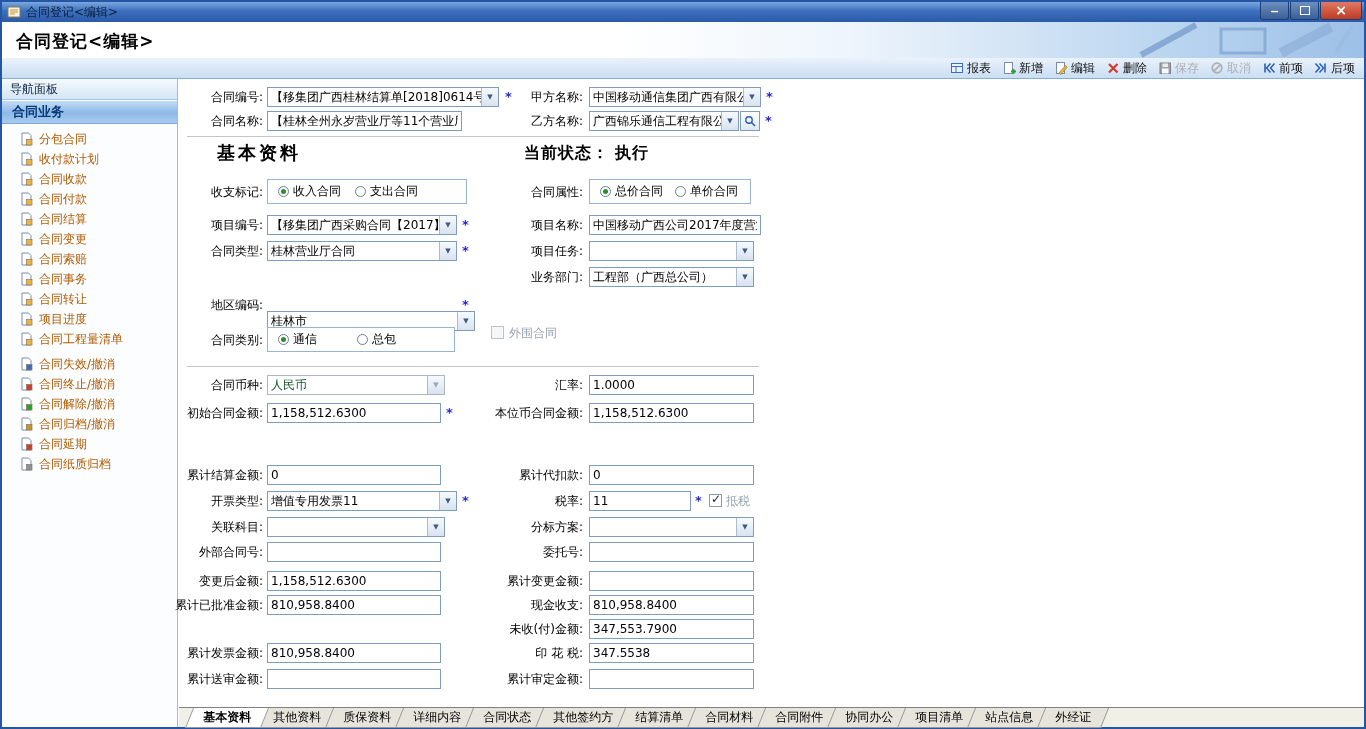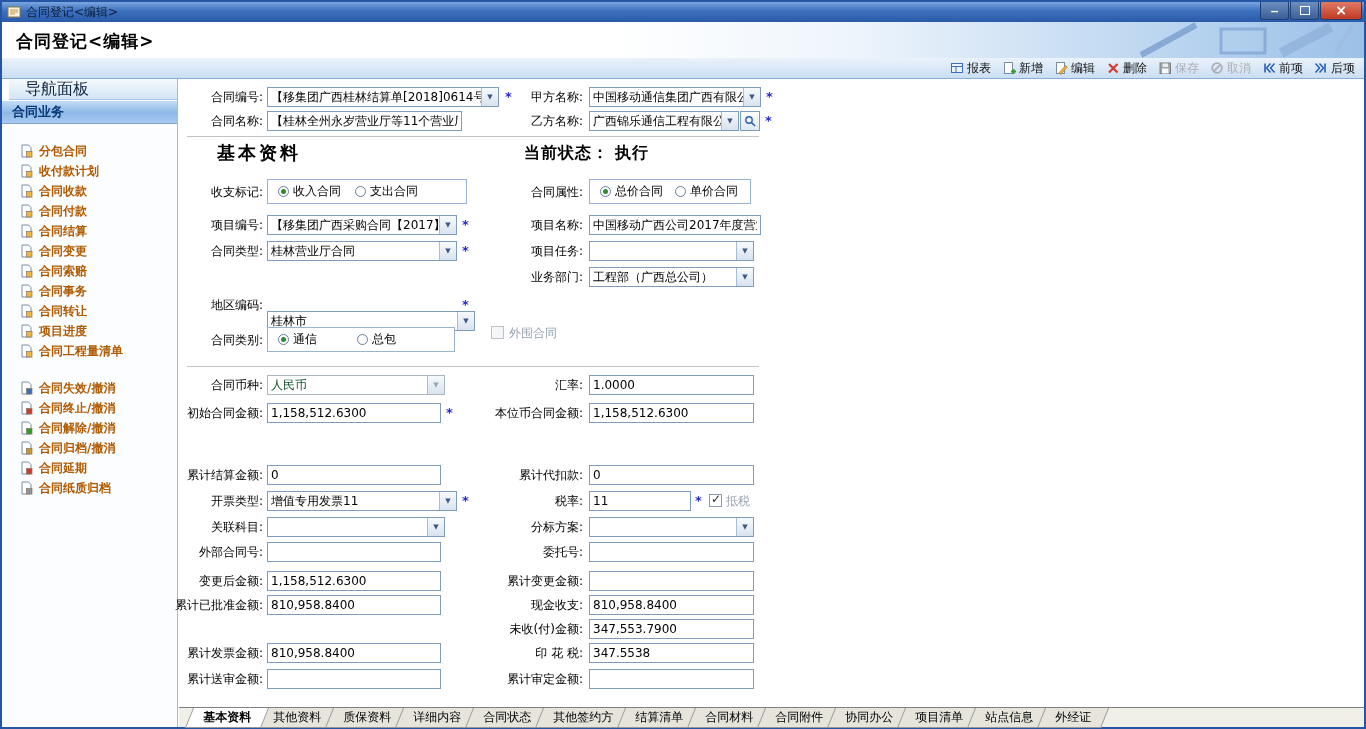--- a/index.html
+++ b/index.html
@@ -30,26 +30,26 @@
   .toolbar{position:absolute;left:0;right:0;top:56px;height:21px;box-sizing:border-box;
     background:linear-gradient(#eaf2fb,#cadef3);border-bottom:1px solid #89aed6;
     display:flex;justify-content:flex-end;align-items:center;padding-right:6px;gap:5px;}
   .tbtn{display:flex;align-items:center;gap:3px;font-size:12px;color:#111;padding:0 3px;height:18px;cursor:pointer;white-space:nowrap;}
   .tbtn.off{color:#9aa2ac;filter:grayscale(1) opacity(.8);cursor:default;}
   .ticon svg{display:block;}
 
   
   .content{position:absolute;left:0;right:0;top:77px;bottom:0;}
   .sidebar{position:absolute;left:0;top:0;bottom:0;width:176px;background:#fbfdff;border-right:1px solid #9fbcdc;box-sizing:border-box;}
-  .nav-caption{height:20px;line-height:20px;padding-left:16px;font-size:16px;color:#10253f;
-    background:linear-gradient(#f6fafd,#d3e5f6);border-bottom:1px solid #aac6e2;margin-left:7px;}
+  .nav-caption{height:20px;line-height:20px;padding-left:8px;font-size:12px;color:#10253f;
+    background:linear-gradient(#f6fafd,#d3e5f6);border-bottom:1px solid #aac6e2;}
   .secbar{height:22px;line-height:22px;padding-left:10px;font-size:13px;font-weight:bold;color:#0a3a78;
     background:linear-gradient(#c3dcf5,#8db9e8 55%,#a8cbf0);border-top:1px solid #fff;border-bottom:1px solid #7fa8d0;}
   .secbar.ops{margin-top:24px;}
-  .navlist{padding-top:17px;font-weight:bold;}
+  .navlist{padding-top:5px;}
   .nav-item{display:flex;align-items:center;height:20px;padding-left:18px;gap:6px;color:#b05a00;font-size:12px;cursor:pointer;white-space:nowrap;}
   .nicon{display:flex;}
 
   
   .main{position:absolute;left:177px;top:0;right:0;bottom:0;background:#fff;}
   .lbl{position:absolute;height:20px;line-height:20px;font-size:12px;white-space:nowrap;color:#000;}
   .lc{right:1101px;}   
   .rc{right:781px;}    
   .req{position:absolute;color:#2a2ac8;font-weight:bold;font-size:13px;line-height:20px;}
   .inp{position:absolute;height:20px;border:1px solid #7f9db9;background:#fff;font-size:12px;

